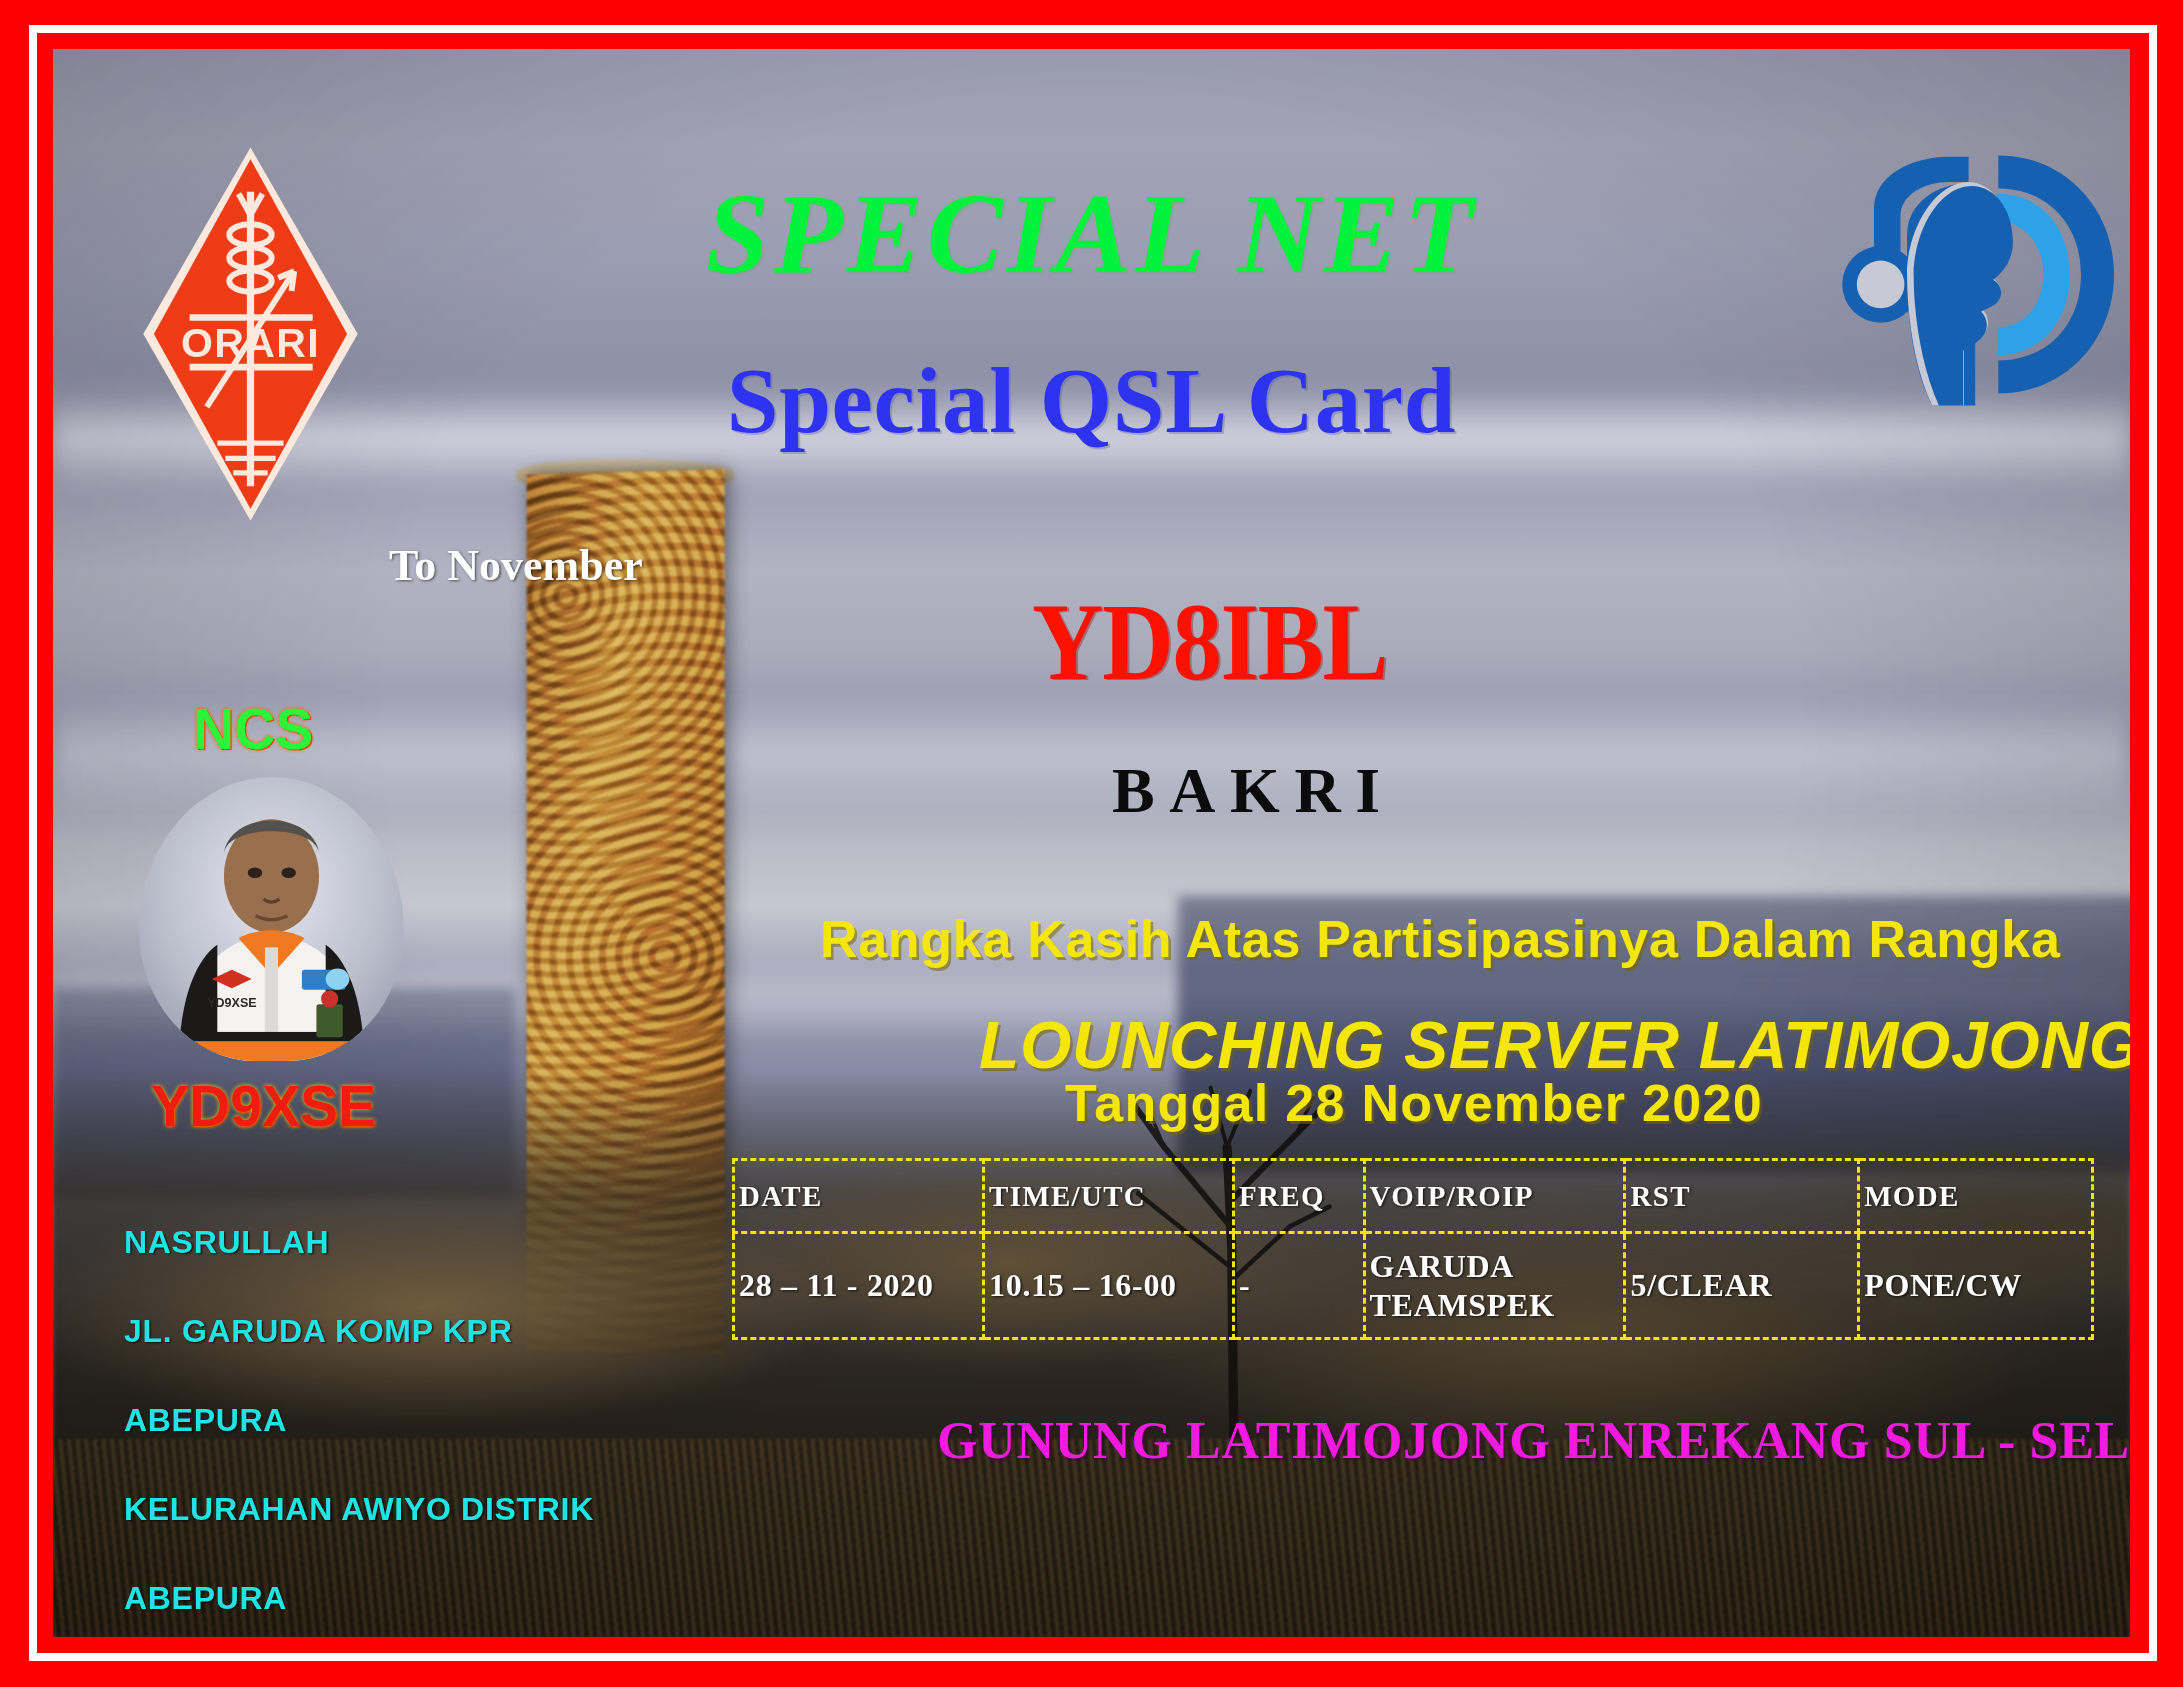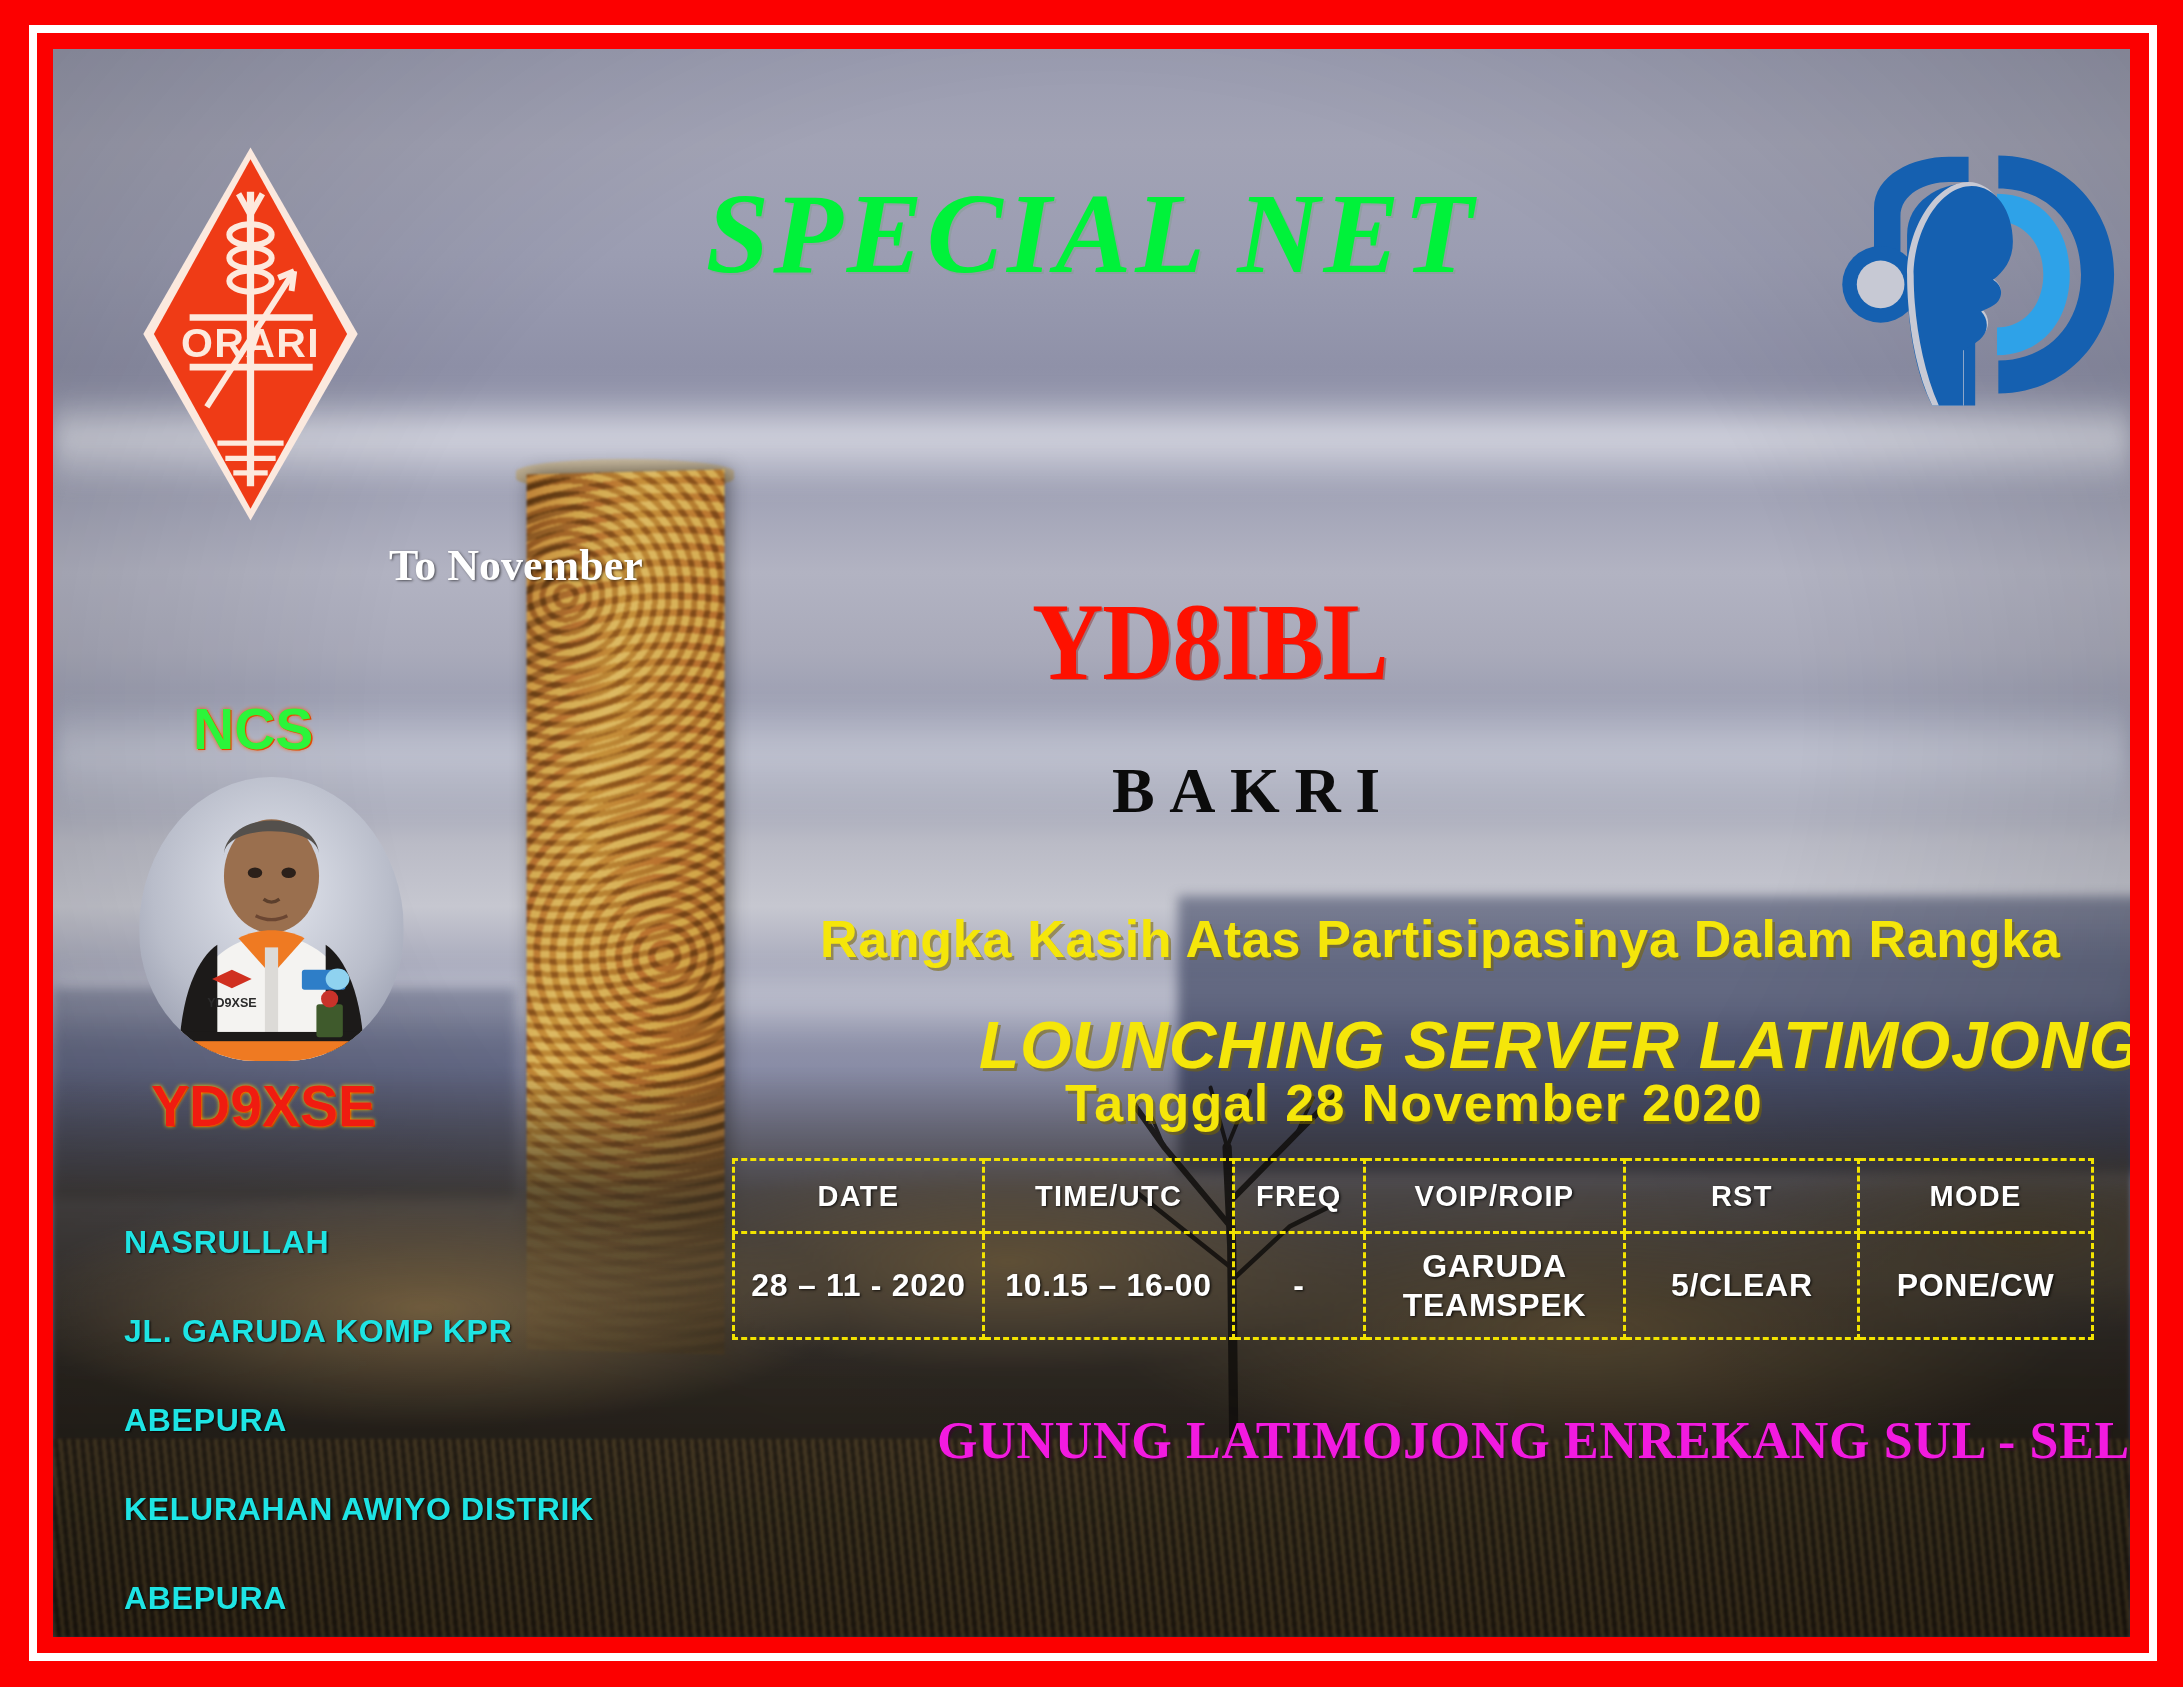--- a/index.html
+++ b/index.html
@@ -223,23 +223,23 @@
   #qso-table {
     position: absolute;
     left: 679px; top: 1109px;
     width: 1362px; height: 179px;
     border-collapse: collapse;
     table-layout: fixed;
   }
   #qso-table th, #qso-table td {
     border: 3.3px dashed #f2e300;
     color: #ffffff;
-    text-align: center;
+    text-align: left;
     vertical-align: middle;
-    font-family: Liberation Sans, sans-serif;
+    font-family: Liberation Serif, serif;
     font-weight: bold;
     text-shadow: 1.3px 1.3px 2.6px rgba(0,0,0,.75);
     padding: 0 4px;
   }
   #qso-table th { font-size: 29px; letter-spacing: 1.3px; height: 73px; }
   #qso-table td { font-size: 32px; letter-spacing: 0.7px; height: 106px; line-height: 1.2; }
   .col-date { width: 18.4%; }
   .col-time { width: 18.4%; }
   .col-freq { width: 9.6%; }
   .col-voip { width: 19.2%; }
@@ -340,20 +340,21 @@
         <polygon points="110,306 140,292 170,306 140,320" fill="#d03020"></polygon>
         <text x="140" y="348" text-anchor="middle" font-family="Liberation Sans, sans-serif" font-size="19" fill="#2b2b2b" font-weight="bold">YD9XSE</text>
         <rect x="246" y="292" width="66" height="30" rx="4" fill="#2e7ec8"></rect>
         <ellipse cx="300" cy="306" rx="18" ry="16" fill="#8fd2f0"></ellipse>
         <rect x="268" y="344" width="40" height="50" rx="4" fill="#3f5a2c"></rect>
         <circle cx="288" cy="336" r="13" fill="#c8322a"></circle>
       </svg>
     </div>
 
     <div class="txt" id="title-special-net">SPECIAL NET</div>
+    <div class="txt" id="title-qsl">Special QSL Card</div>
     <div class="txt" id="label-to-station">To November</div>
     <div class="txt" id="callsign-main">YD8IBL</div>
     <div class="txt" id="operator-name">BAKRI</div>
 
     <div class="txt" id="thanks-line1">Rangka Kasih Atas Partisipasinya Dalam Rangka</div>
     <div class="txt" id="thanks-line2">LOUNCHING SERVER LATIMOJONG</div>
     <div class="txt" id="thanks-line3">Tanggal  28  November  2020</div>
 
     <div class="txt" id="ncs-label">NCS</div>
     <div class="txt" id="ncs-callsign">YD9XSE</div>

